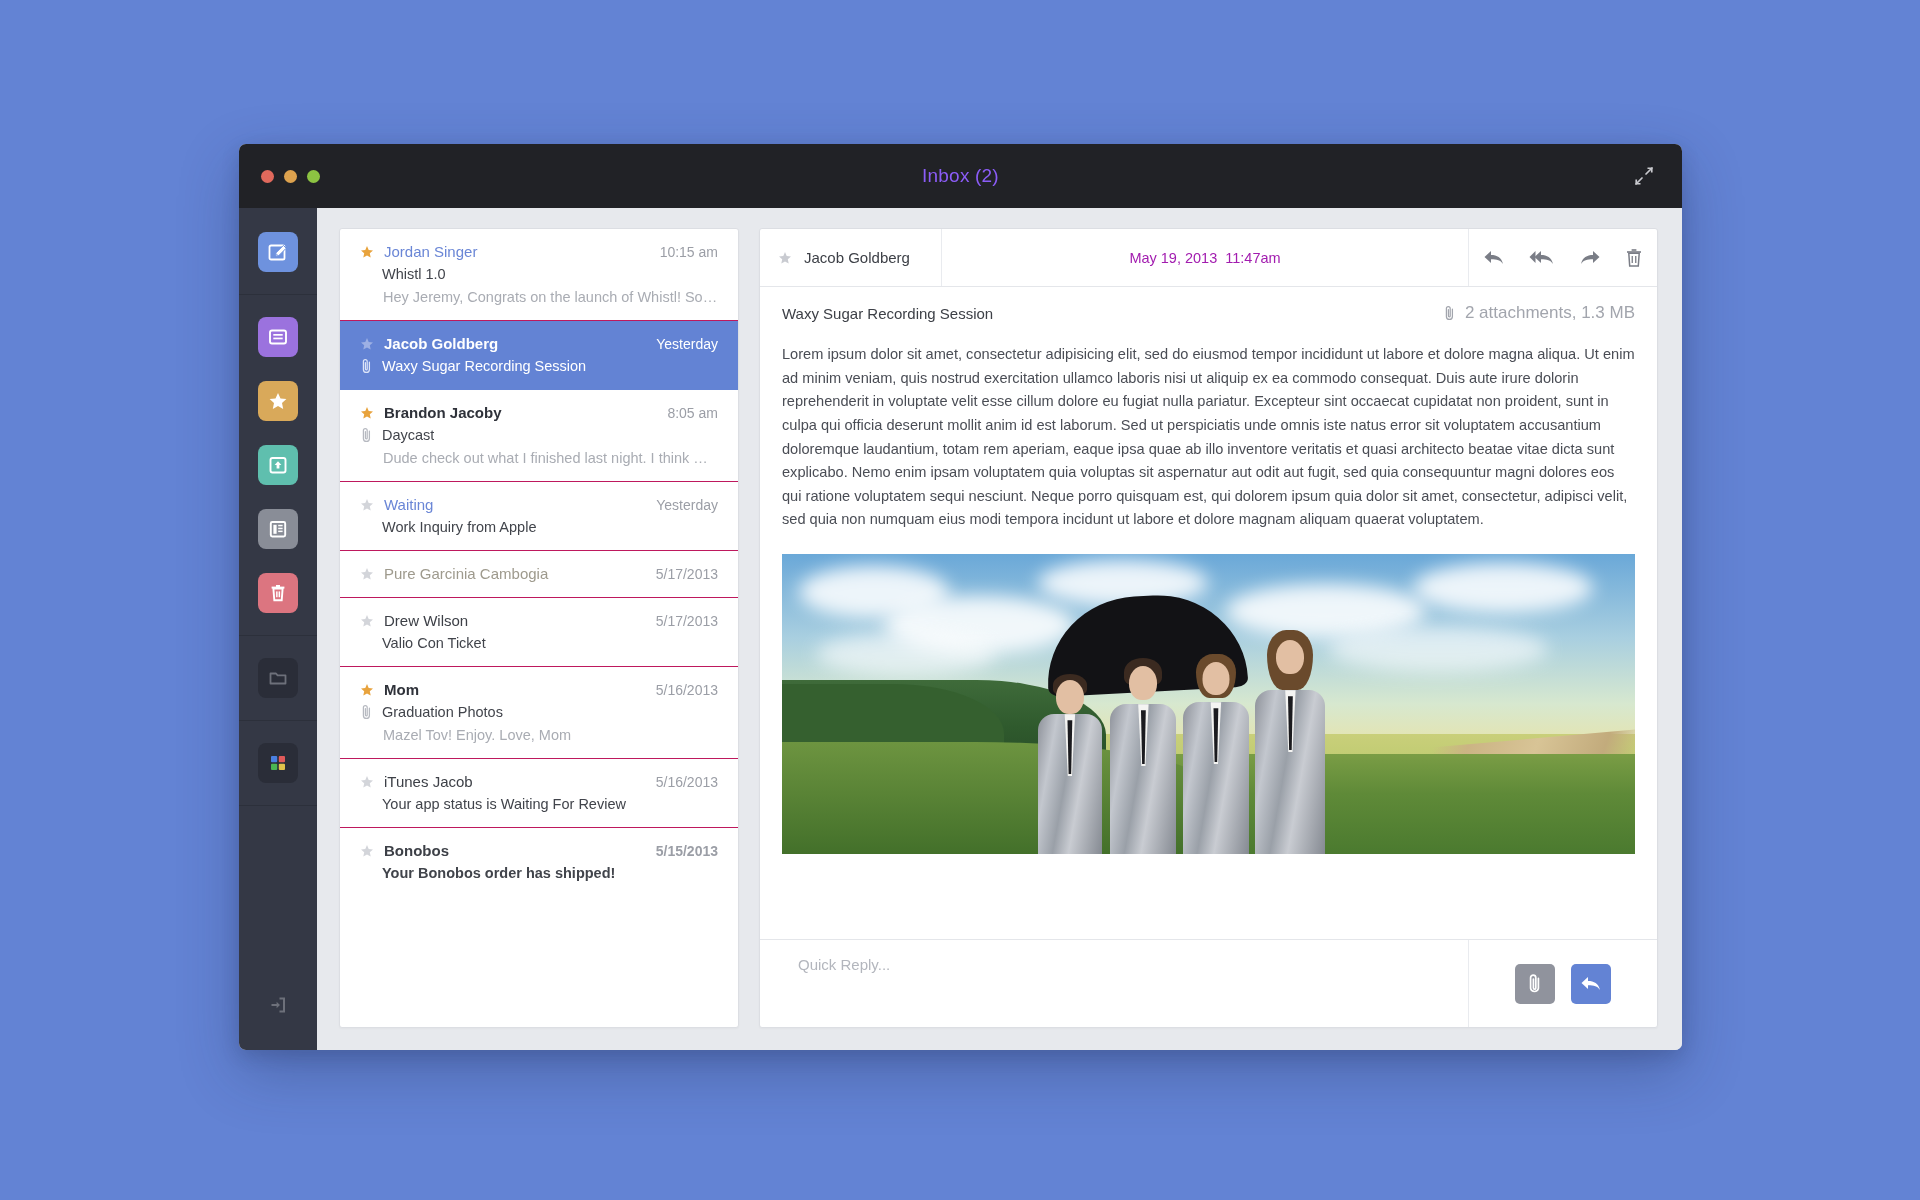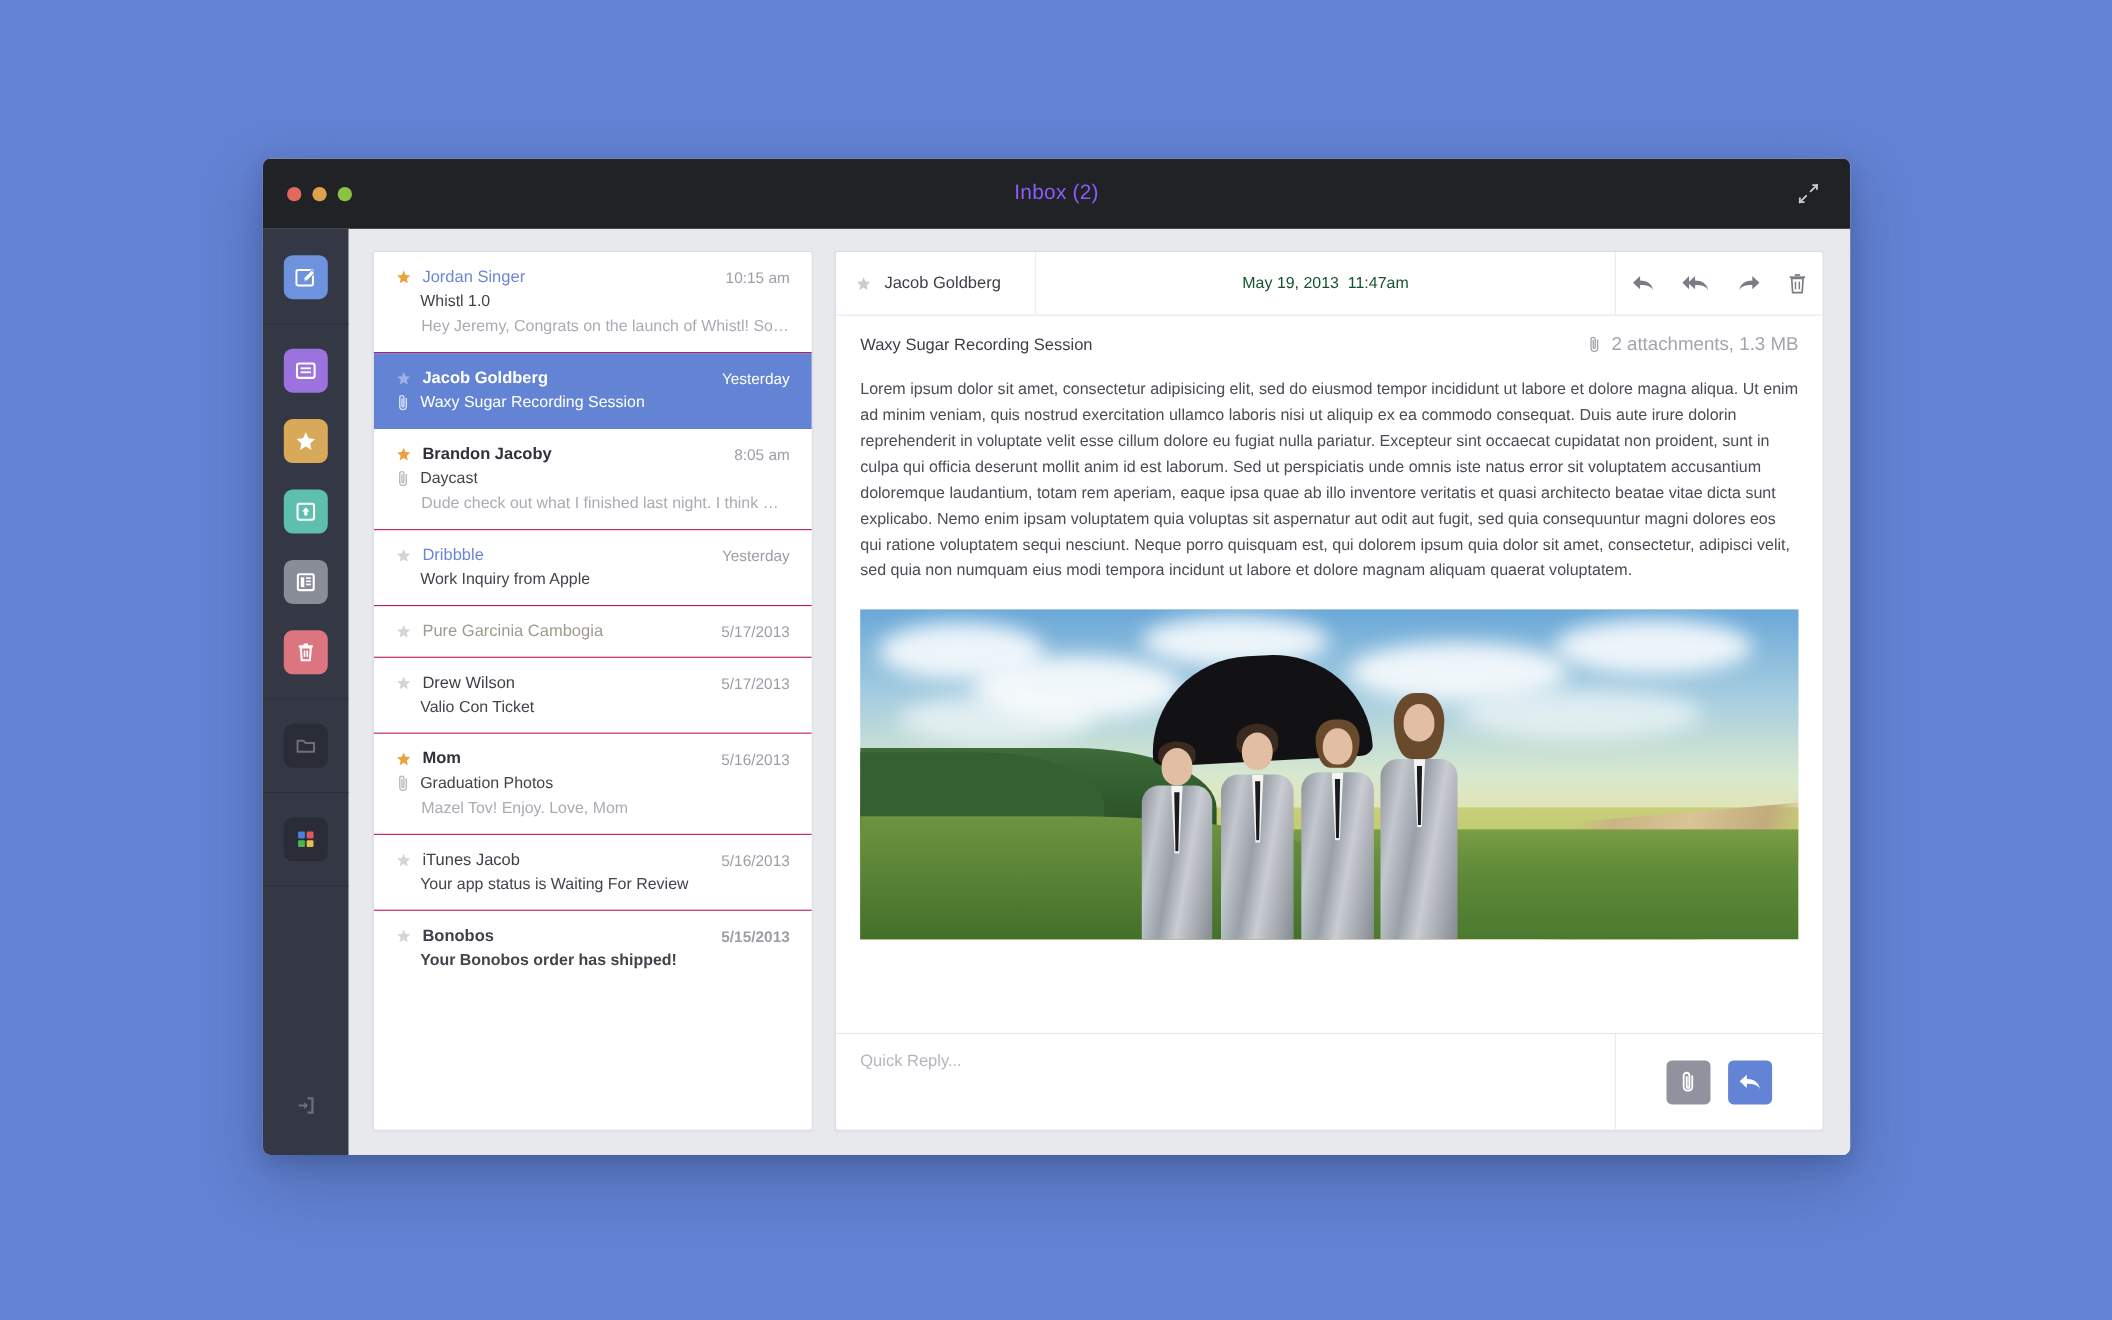--- a/index.html
+++ b/index.html
@@ -216,21 +216,21 @@
     width: 182px; flex: 0 0 182px;
     display: flex; align-items: center; gap: 12px;
     padding: 0 18px;
     border-right: 1px solid #e9ebef;
     font-size: 15px; color: #3d4047;
   }
   .rh-date {
     flex: 1;
     display: flex; align-items: center; justify-content: center;
     border-right: 1px solid #e9ebef;
-    font-size: 14.5px; color: #14532d;
+    font-size: 14.5px; color: #a21caf;
   }
   .rh-date .d-sep { display: inline-block; width: 8px; }
   .rh-actions {
     width: 188px; flex: 0 0 188px;
     display: flex; align-items: center; justify-content: center;
     gap: 24px;
   }
   .rh-actions .act { cursor: pointer; display: flex; }
 
   .subject-bar {
@@ -357,21 +357,21 @@
 
   
   .reply-bar {
     height: 88px; flex: 0 0 88px;
     border-top: 1px solid #e4e6ea;
     display: flex; align-items: stretch;
   }
   .reply-input {
     flex: 1;
     display: flex; align-items: flex-start;
-    padding: 16px 22px;
+    padding: 16px 38px;
     border-right: 1px solid #e9ebef;
     min-width: 0;
   }
   .reply-input input {
     border: none; outline: none; width: 100%;
     font-family: "Liberation Sans", sans-serif;
     font-size: 15px; color: #55585f; background: transparent;
   }
   .reply-input input::placeholder { color: #b3b6bd; }
   .reply-actions {
@@ -543,21 +543,21 @@
                 </svg>
                 <span class="subj-txt">Daycast</span>
               </div>
               <div class="mr-snippet">Dude check out what I finished last night. I think wer...</div>
             </div>
             <div class="mail-row">
               <div class="mr-top">
                 <svg class="mr-star" viewBox="0 0 14 14">
                   <path d="M7 1 L8.7 5 L13 5.4 L9.8 8.3 L10.7 12.6 L7 10.4 L3.3 12.6 L4.2 8.3 L1 5.4 L5.3 5 Z" fill="#d3d5da"></path>
                 </svg>
-                <span class="mr-sender sender-link">Dribbble</span>
+                <span class="mr-sender sender-link">Waiting</span>
                 <span class="mr-time">Yesterday</span>
               </div>
               <div class="mr-subject">
                 <span class="mr-clip"></span>
                 <span class="subj-txt">Work Inquiry from Apple</span>
               </div>
             </div>
             <div class="mail-row">
               <div class="mr-top">
                 <svg class="mr-star" viewBox="0 0 14 14">

